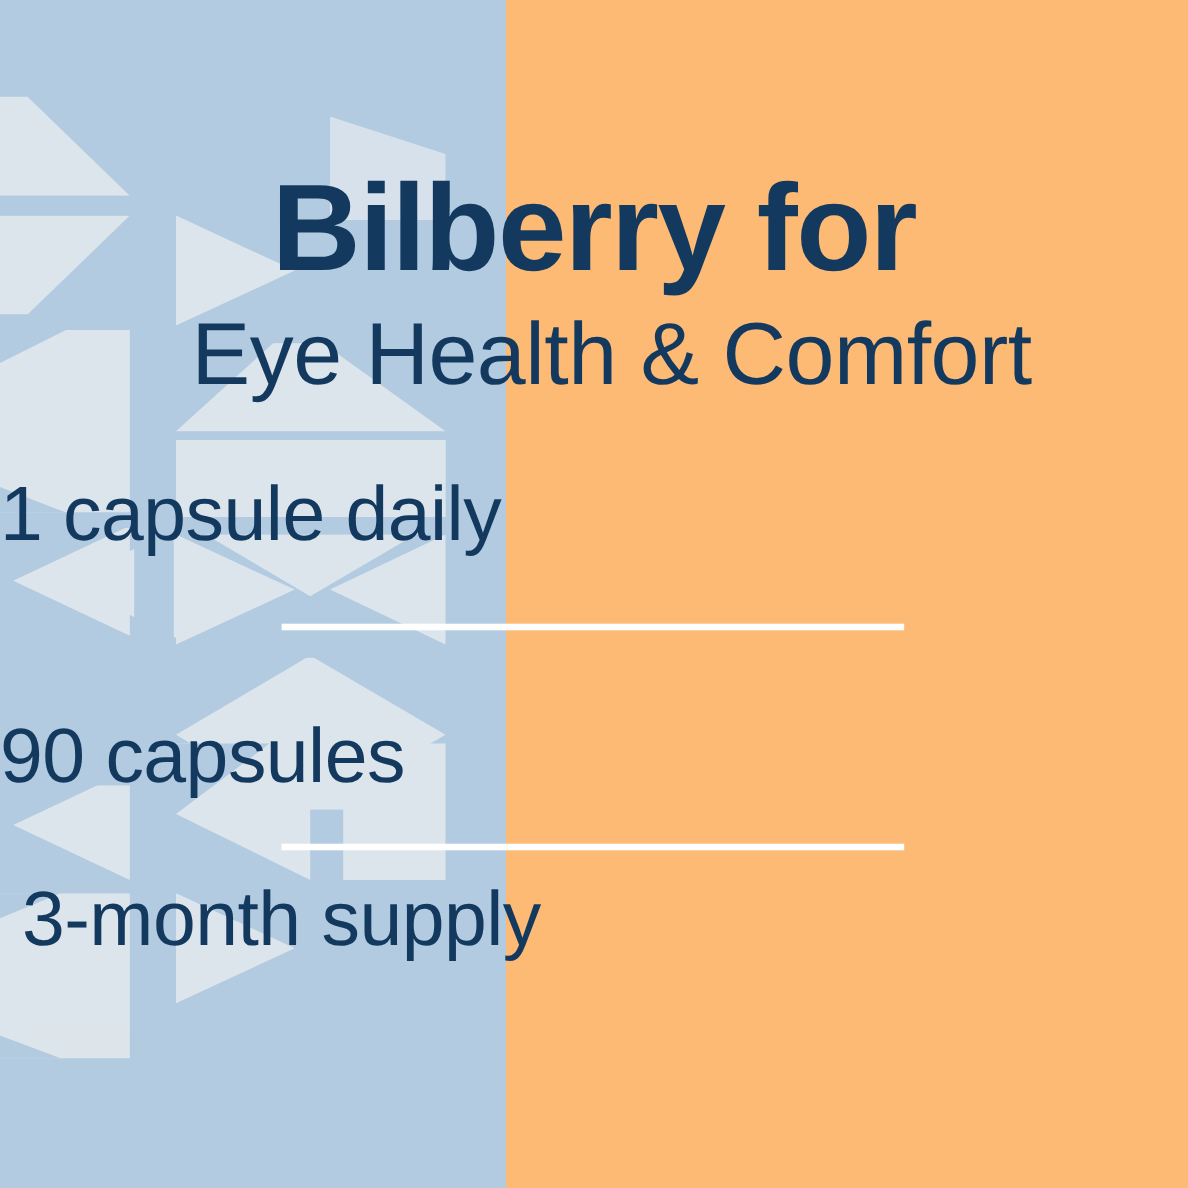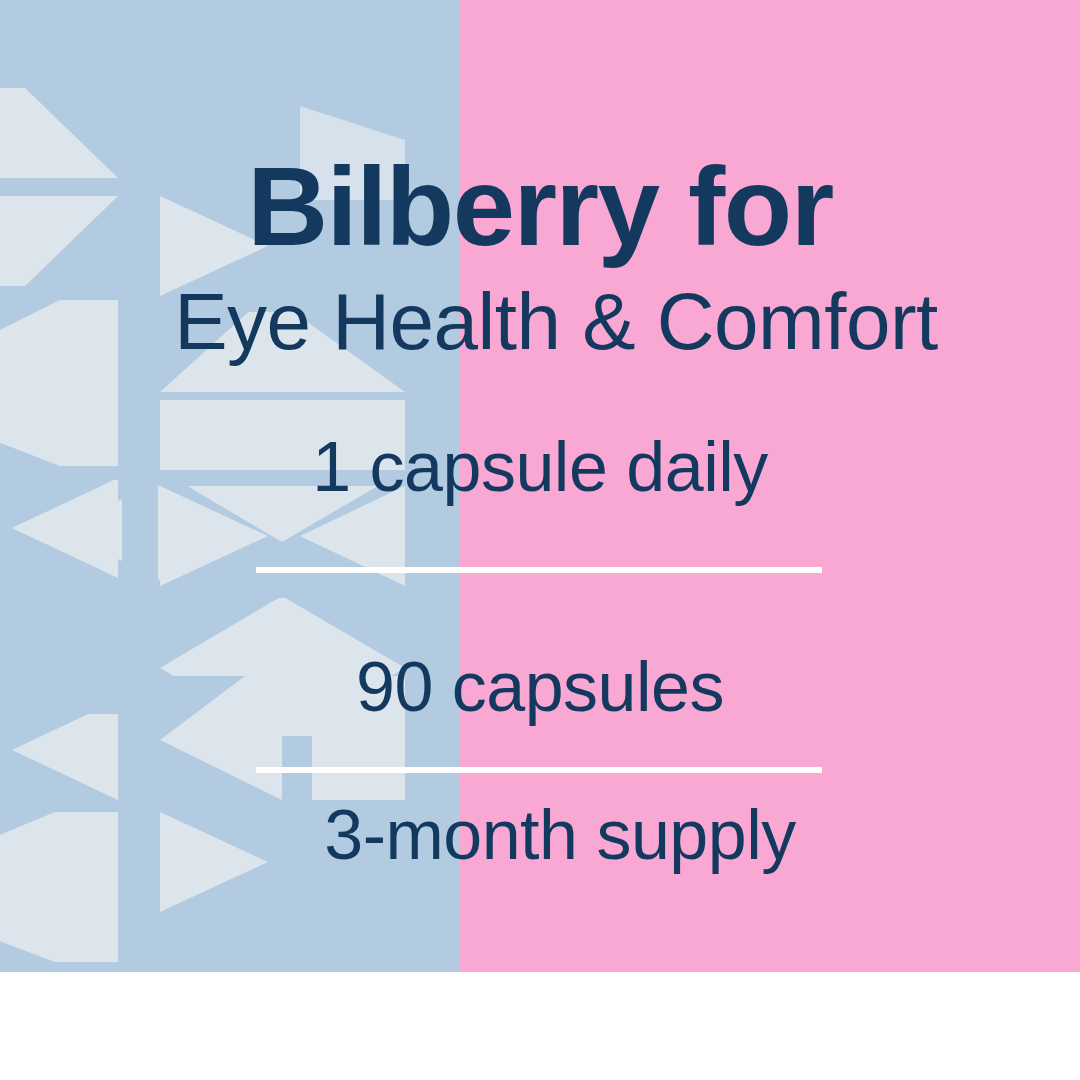--- a/index.html
+++ b/index.html
@@ -3,24 +3,24 @@
 <meta charset="utf-8">
 <style>
   html, body {
     margin: 0;
     padding: 0;
     background: #ffffff;
   }
   #canvas {
     position: relative;
     width: 1080px;
-    height: 972px;
+    height: 1080px;
     overflow: hidden;
     font-family: "Liberation Sans", sans-serif;
-    background: #f9a8d4;
+    background: #fdba74;
   }
   #bg-pattern {
     position: absolute;
     inset: 0;
     width: 1080px;
     height: 1080px;
     pointer-events: none;
   }
   #content {
     position: absolute;
@@ -49,21 +49,21 @@
     font-size: 80px;
     font-weight: 400;
     letter-spacing: -0.5px;
     padding-left: 16px;
   }
 
   .fact {
     position: absolute;
     left: 0;
     width: 1080px;
-    text-align: center;
+    text-align: left;
     color: #14395f;
     font-size: 70px;
     font-weight: 400;
     line-height: 1;
     white-space: nowrap;
     letter-spacing: -0.5px;
   }
   #fact-1 { top: 432px; }
   #fact-2 { top: 632px; margin-top: 20px; }
   #fact-3 { top: 800px; padding-left: 20px; }

